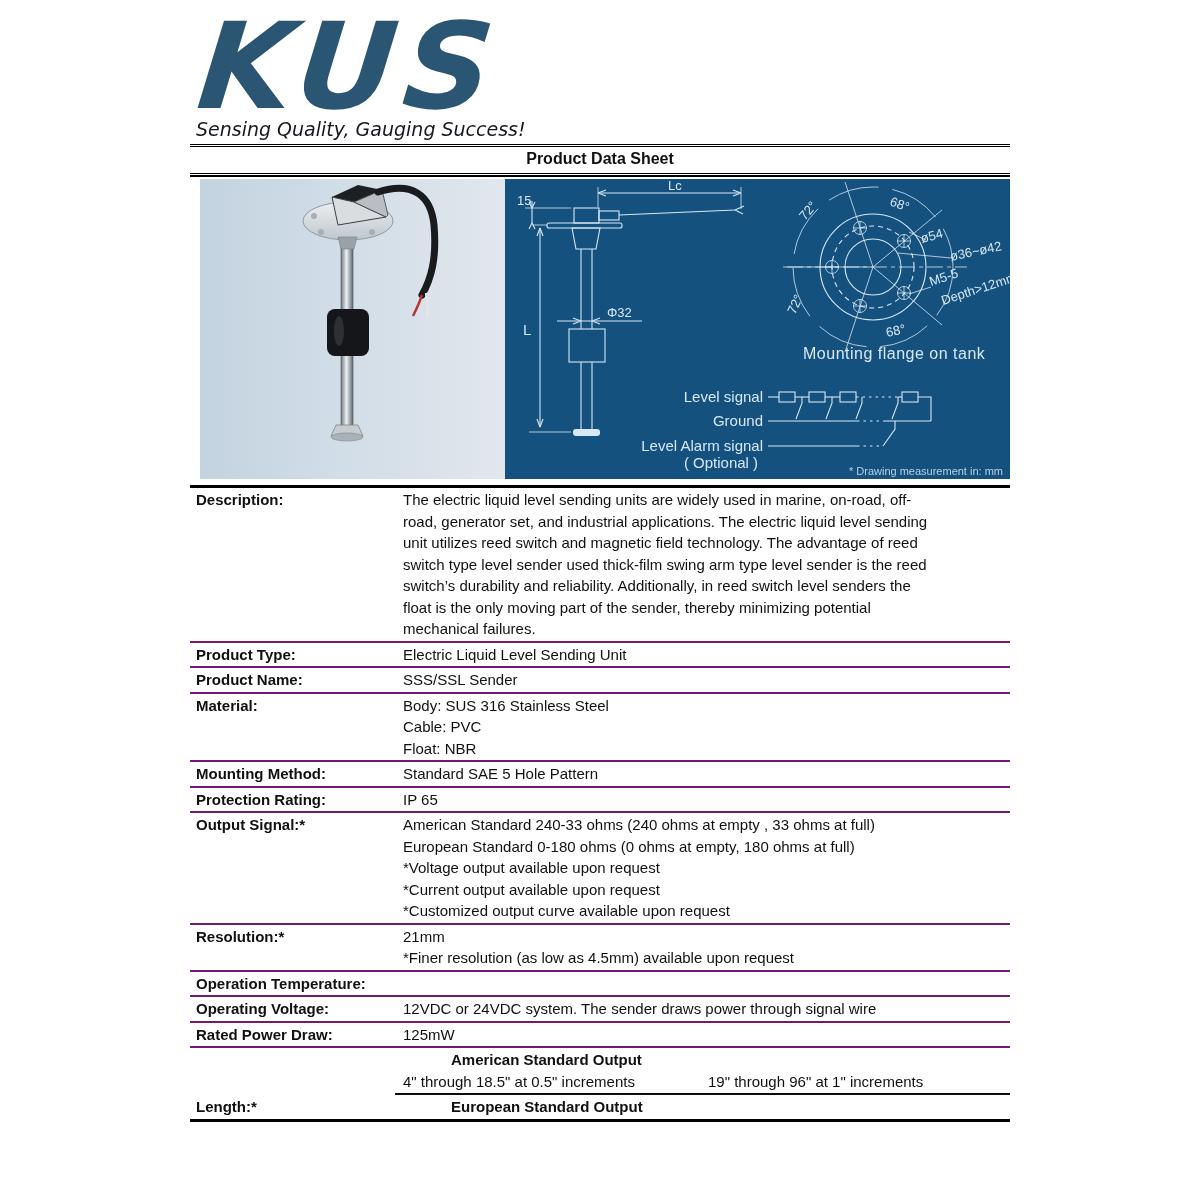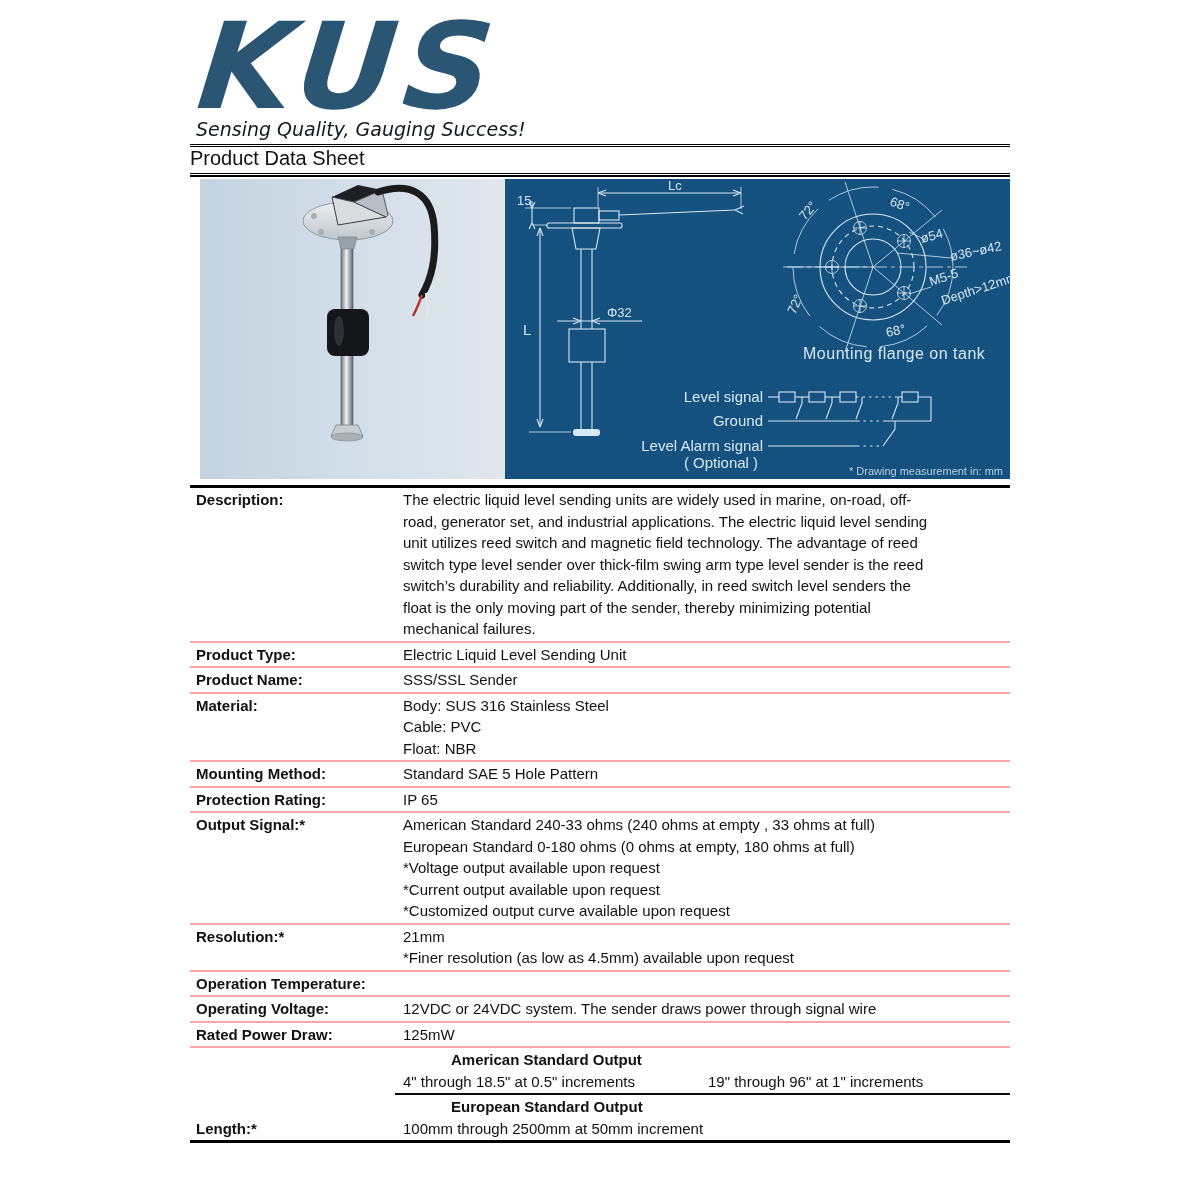--- a/index.html
+++ b/index.html
@@ -31,42 +31,42 @@
   .tagline{
     font-family:"DejaVu Sans",sans-serif;
     font-weight:normal;font-style:italic;
     font-size:19px;line-height:22px;
     color:#14181f;margin-top:0px;padding-left:2px;
   }
 
   
   .dline{height:4px;border-top:1px solid #000;border-bottom:2px solid #000;margin-top:4px;}
   .dline.thin{border-bottom-width:1px;height:3px;}
-  .sheet-title{font-weight:normal;font-size:20px;line-height:19px;padding:2px 0 1px 0;}
+  .sheet-title{text-align:center;font-weight:bold;font-size:16px;line-height:19px;padding:2px 0 1px 0;}
 
   
   .figure{margin-left:10px;width:810px;height:300px;display:flex;margin-top:2px;margin-bottom:6px;}
   .photo{width:305px;height:300px;flex:none;}
   .tech{width:505px;height:300px;flex:none;}
   svg{display:block;}
   .bgr{fill:var(--drawing_bg,#14517e);}
   .tl{stroke:var(--line_color,#d7e7f3);stroke-width:1.1;fill:none;}
   .tl.thin{stroke-width:0.8;}
   .tl.dash{stroke-dasharray:5,4;}
   .tl.dots{stroke-dasharray:2.5,4;}
   .tl.cl{stroke-dasharray:16,4,4,4;stroke-width:0.8;}
   .tfill{fill:var(--line_color,#d7e7f3);stroke:none;}
   .tt{fill:var(--line_color,#d7e7f3);font-family:"Liberation Sans",sans-serif;font-size:13px;}
   .tt.big{font-size:15px;}
   .tt.cap{font-size:16px;letter-spacing:0.5px;}
   .tt.note{font-size:11px;fill:#b7d0e3;}
 
   
   .spec-table{width:820px;border-top:3px solid #000;border-bottom:3px solid #000;font-size:15px;}
-  .row{display:flex;border-bottom:2px solid #fca5a5;padding:1px 0;}
+  .row{display:flex;border-bottom:2px solid #701a75;padding:1px 0;}
   .row:last-child{border-bottom:none;align-items:flex-end;}
   .lbl{width:205px;flex:none;font-weight:bold;padding-left:6px;line-height:21.5px;}
   .val{flex:1;padding-left:8px;line-height:21.5px;}
   .val .line{min-height:21.5px;}
   .bold{font-weight:bold;margin-left:48px;}
   .len-cols{display:flex;}
   .len-cols .c1{width:305px;flex:none;}
   .len-sep{border-top:2px solid #0c0c0c;margin:1px 0 1px -8px;}
 </style>
 </head>
@@ -255,21 +255,21 @@
     </div>
 
     <div class="spec-table">
 
       <div class="row">
         <div class="lbl">Description:</div>
         <div class="val">
           <div class="line">The electric liquid level sending units are widely used in marine, on-road, off-</div>
           <div class="line">road, generator set, and industrial applications.  The electric liquid level sending</div>
           <div class="line">unit utilizes reed switch and magnetic field technology. The advantage of reed</div>
-          <div class="line">switch type level sender over thick-film swing arm type level sender is the reed</div>
+          <div class="line">switch type level sender used thick-film swing arm type level sender is the reed</div>
           <div class="line">switch’s durability and reliability. Additionally, in reed switch level senders the</div>
           <div class="line">float is the only moving part of the sender, thereby minimizing potential</div>
           <div class="line">mechanical failures.</div>
         </div>
       </div>
 
       <div class="row">
         <div class="lbl">Product Type:</div>
         <div class="val">
             <div class="line">Electric Liquid Level Sending Unit</div>
@@ -346,19 +346,18 @@
       <div class="row">
         <div class="lbl">Length:*</div>
         <div class="val">
           <div class="line bold">American Standard Output</div>
           <div class="line len-cols">
             <span class="c1">4" through 18.5" at 0.5" increments</span>
             <span>19" through 96" at 1" increments</span>
           </div>
           <div class="len-sep"></div>
           <div class="line bold">European Standard Output</div>
-          <div class="line">100mm through 2500mm at 50mm increment</div>
         </div>
       </div>
 
     </div>
   </div>
 </div>
 
 </body></html>

